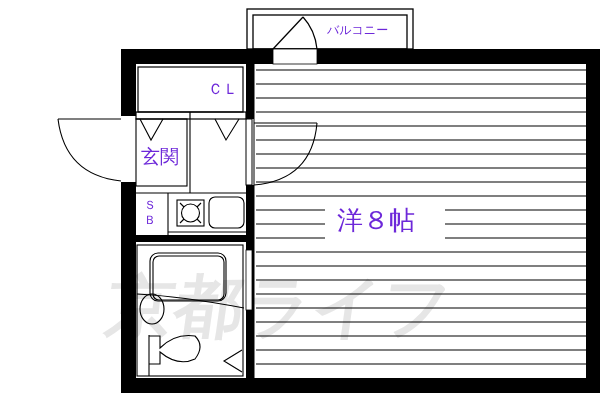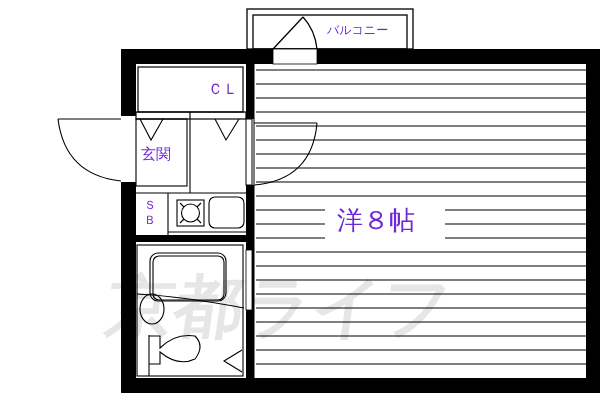--- a/index.html
+++ b/index.html
@@ -116,16 +116,16 @@
     <path d="M137,294 Q180,296 244,308"></path>
     <ellipse cx="152" cy="309" rx="12" ry="15"></ellipse>
     <line x1="149" y1="335" x2="149" y2="376"></line>
     <path d="M149,336 L160,336 L160,348 Q175,333 195,336 Q205,346 195,359 Q178,367 160,352 L160,364 L149,364"></path>
     <polyline points="242,350 224,361 242,372"></polyline>
   </g>
 </svg>
 
 <div class="lbl" style="left:337px; top:208px; font-size:26px;font-family:Liberation Serif, serif;">洋８帖</div>
 <div class="lbl" style="left:174px; top:82px; font-size:15px;margin-left:34px;">ＣＬ</div>
-<div class="lbl" style="left:141px; top:147px; font-size:15px;">玄関</div>
+<div class="lbl" style="left:141px; top:147px; font-size:19px;">玄関</div>
 <div class="lbl" style="left:144px; top:199px; font-size:12px;">Ｓ</div>
 <div class="lbl" style="left:144px; top:214px; font-size:12px;">Ｂ</div>
 <div class="lbl" style="left:327px; top:24px; font-size:12px;">バルコニー</div>
 
 </body></html>

